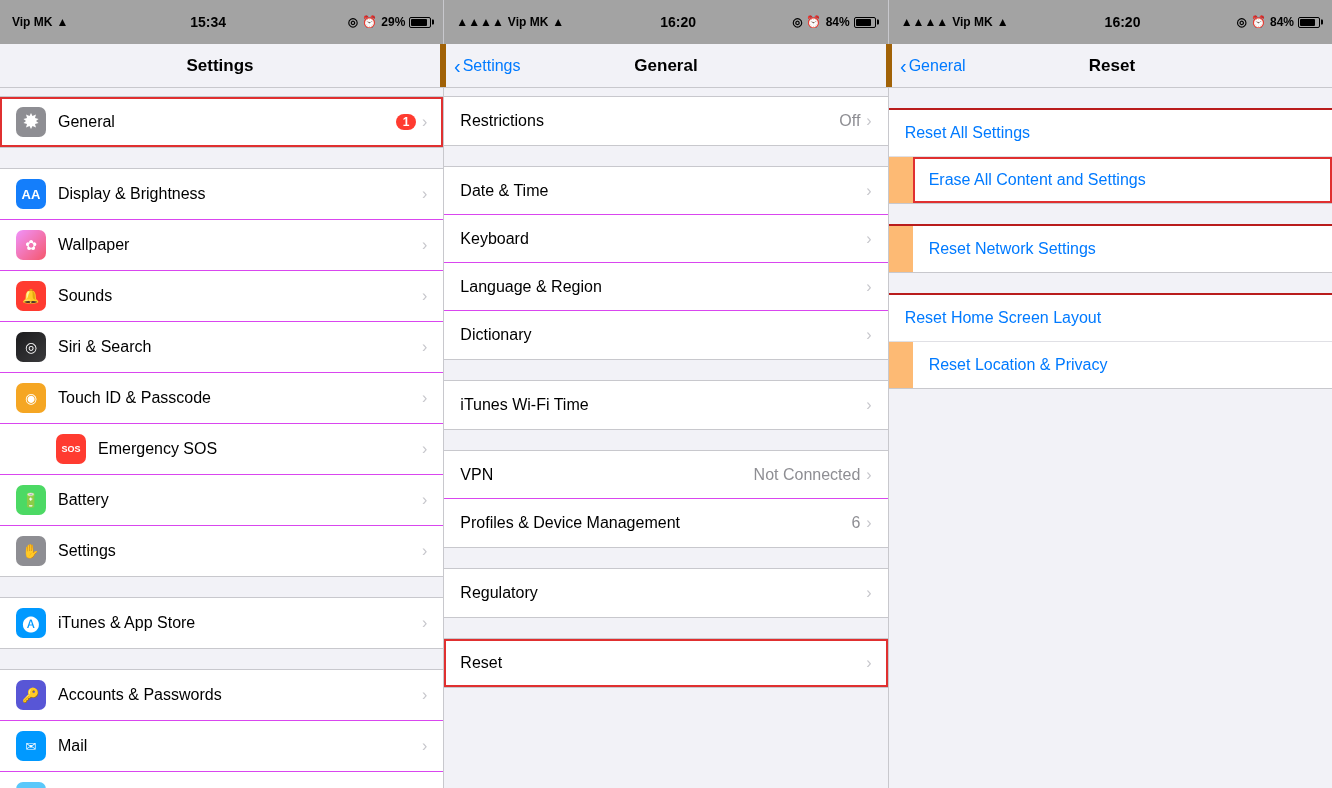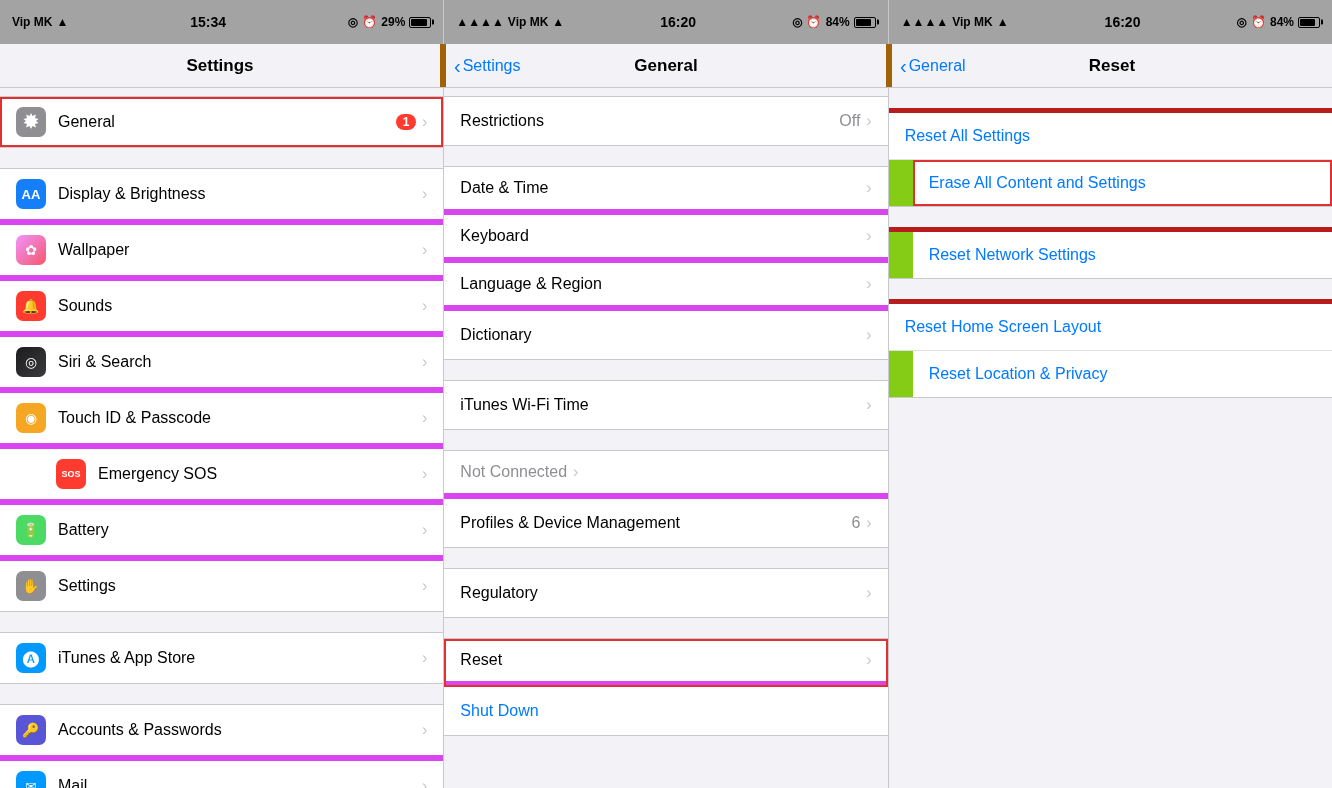--- a/index.html
+++ b/index.html
@@ -97,21 +97,21 @@
       background: #fff;
       margin-bottom: 0;
       border-top: 1px solid #c8c8cd;
       border-bottom: 1px solid #c8c8cd;
     }
     .settings-row {
       display: flex;
       align-items: center;
       padding: 10px 16px;
       background: #fff;
-      border-bottom: 6px solid #d946ef;
+      border-bottom: 1px solid #d946ef;
       min-height: 48px;
       cursor: pointer;
       position: relative;
     }
     .settings-row:last-child { border-bottom: none; }
 
     .row-icon {
       width: 30px;
       height: 30px;
       border-radius: 7px;
@@ -168,22 +168,22 @@
       cursor: pointer;
       text-decoration: none;
     }
     .reset-option:last-child { border-bottom: none; margin-left: 24px; }
     .reset-option-highlighted {
       outline: 2.5px solid #e03030;
       outline-offset: -2px;
       border-radius: 0;
     }
     .reset-group {
-      background: #84cc16;
-      border-top: 5px solid #b91c1c;
+      background: #fdba74;
+      border-top: 2px solid #b91c1c;
       border-bottom: 1px solid #c8c8cd;
       margin-bottom: 20px;
     }
     .reset-group:first-child { margin-top: 20px; }
 
     
     .spacer { height: 20px; background: #f2f2f7; }
 
     
     .reset-row-highlighted {
@@ -427,20 +427,21 @@
       <div class="settings-row">
         <span class="row-label">iTunes Wi-Fi Time</span>
         <span class="row-chevron">›</span>
       </div>
     </div>
 
     <div class="spacer"></div>
 
     <div class="settings-group">
       <div class="settings-row">
+        <span class="row-label">VPN</span>
         <span class="row-value">Not Connected</span>
         <span class="row-chevron">›</span>
       </div>
       <div class="settings-row">
         <span class="row-label">Profiles &amp; Device Management</span>
         <span class="row-value">6</span>
         <span class="row-chevron">›</span>
       </div>
     </div>
 
@@ -452,23 +453,20 @@
         <span class="row-chevron">›</span>
       </div>
     </div>
 
     <div class="spacer"></div>
 
     <div class="settings-group">
       <div class="settings-row reset-row-highlighted">
         <span class="row-label">Reset</span>
         <span class="row-chevron">›</span>
-      </div>
-      <div class="settings-row">
-        <span class="row-label" style="color:#007aff;">Shut Down</span>
       </div>
     </div>
   </div>
 
   <div class="panel">
 
     <div class="reset-group" style="margin-top:20px;">
       <a class="reset-option">Reset All Settings</a>
       <a class="reset-option reset-option-highlighted">Erase All Content and Settings</a>
     </div>

